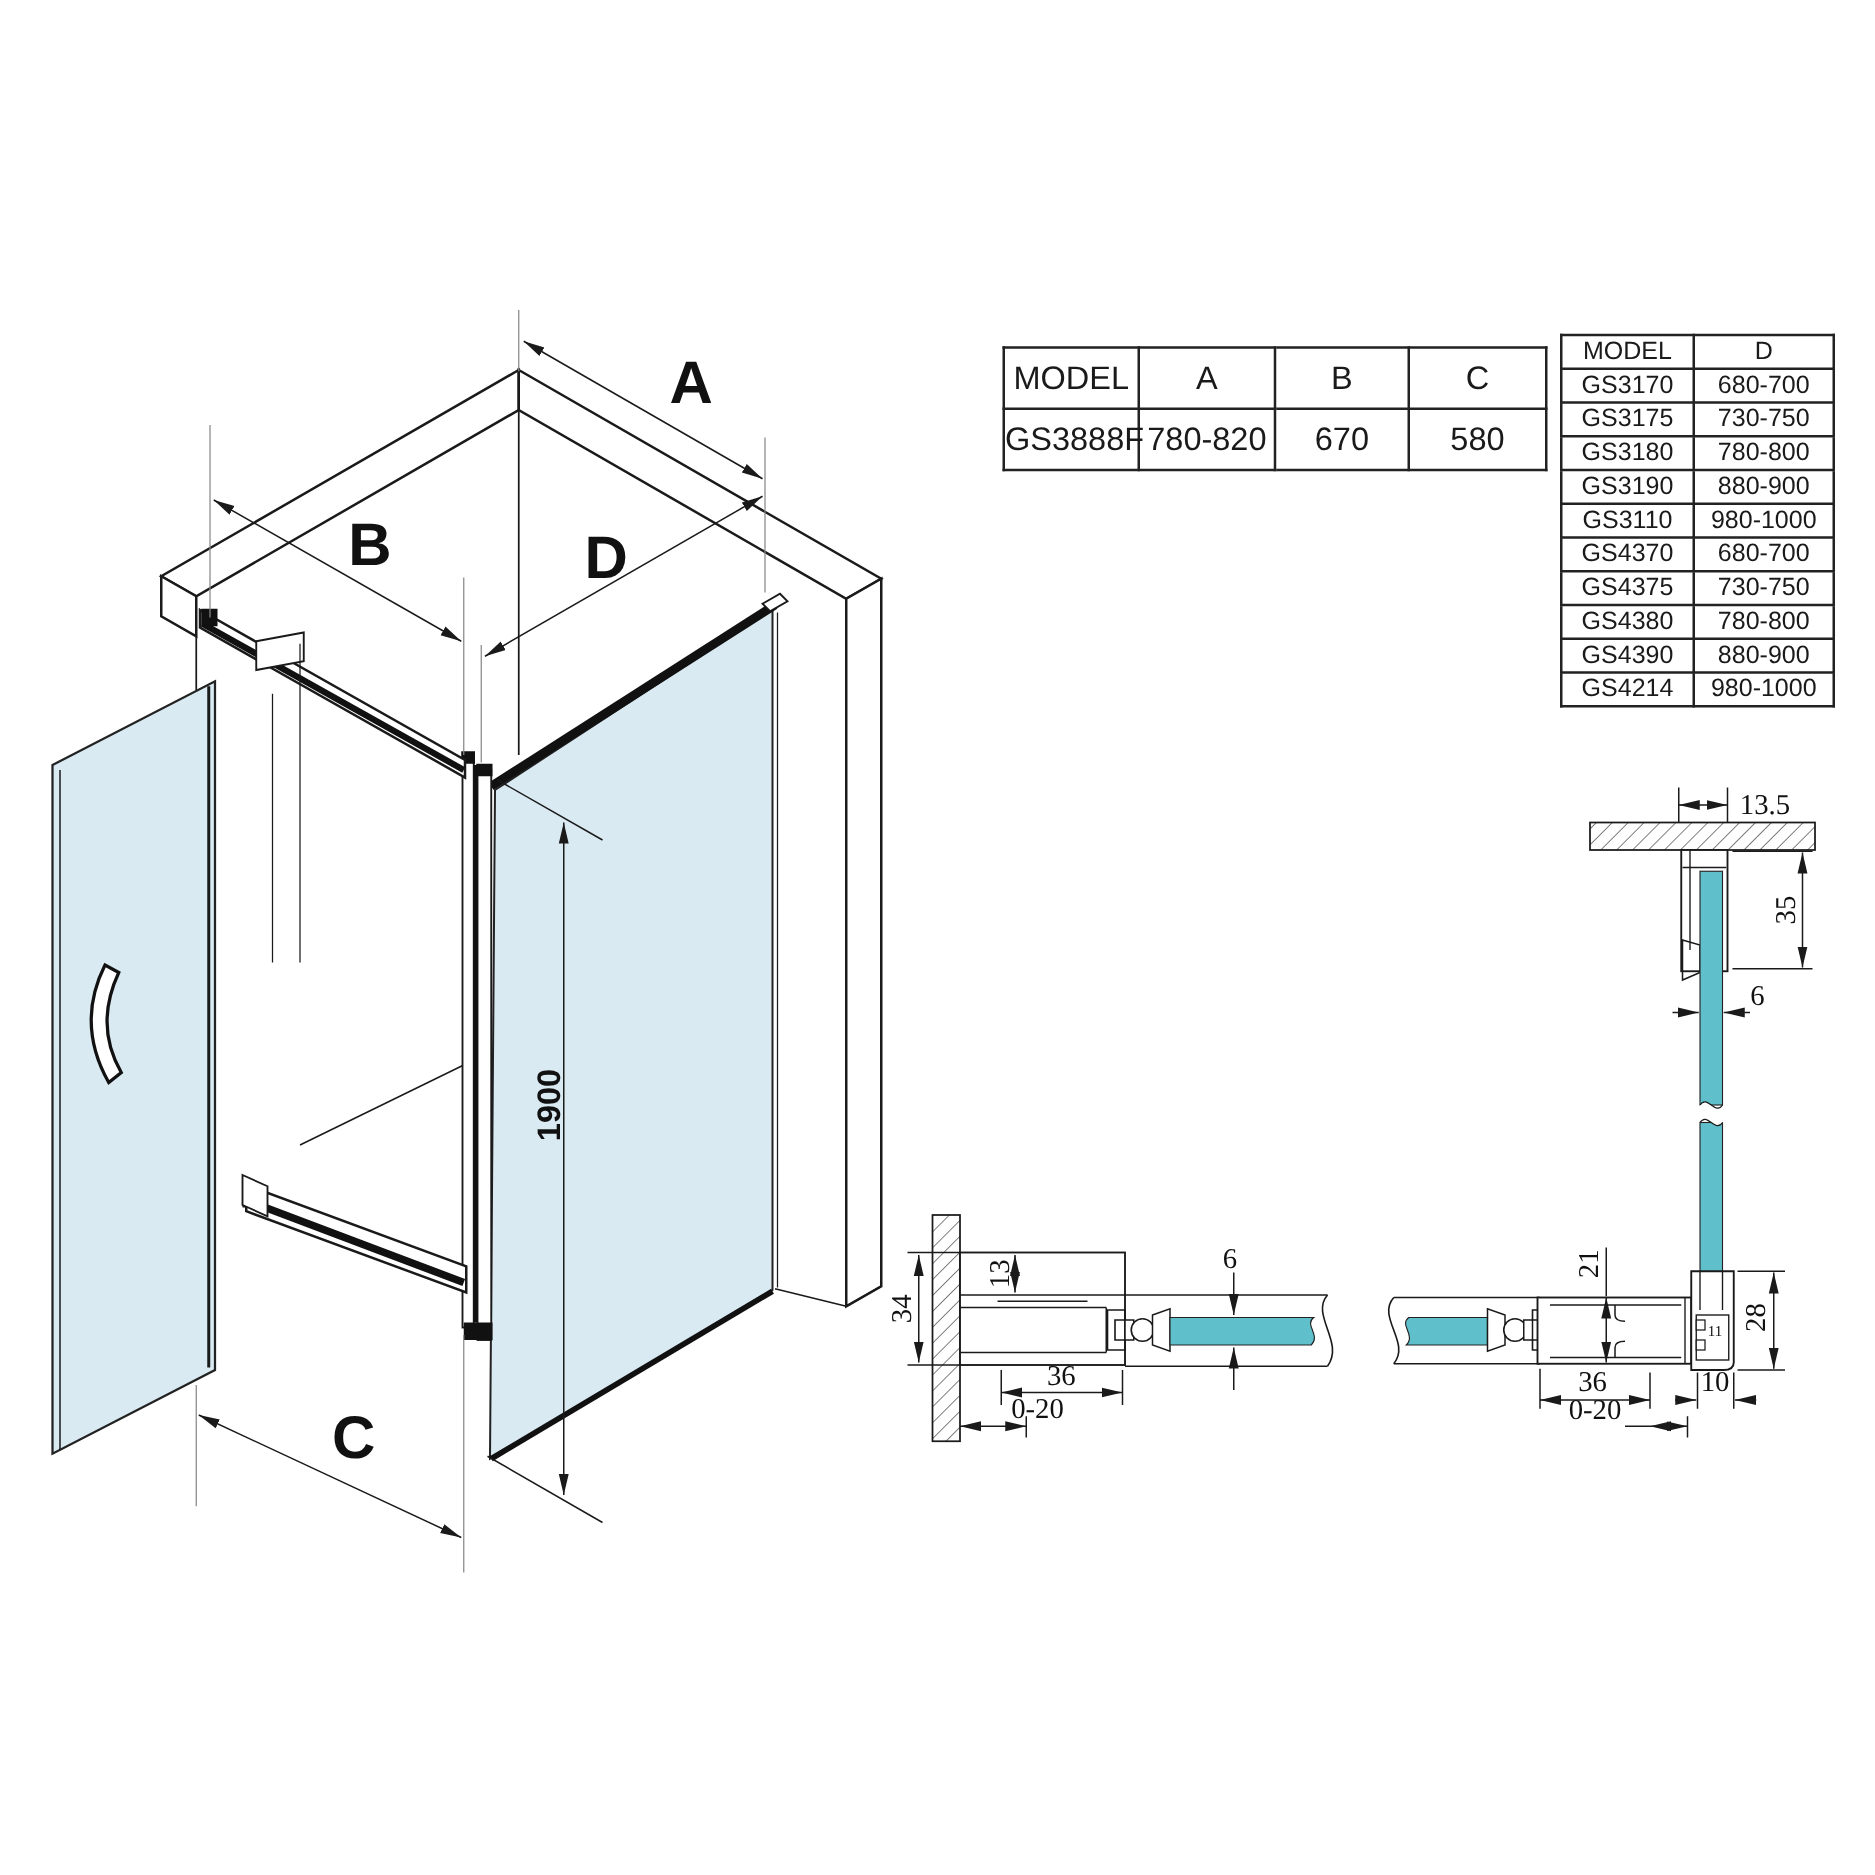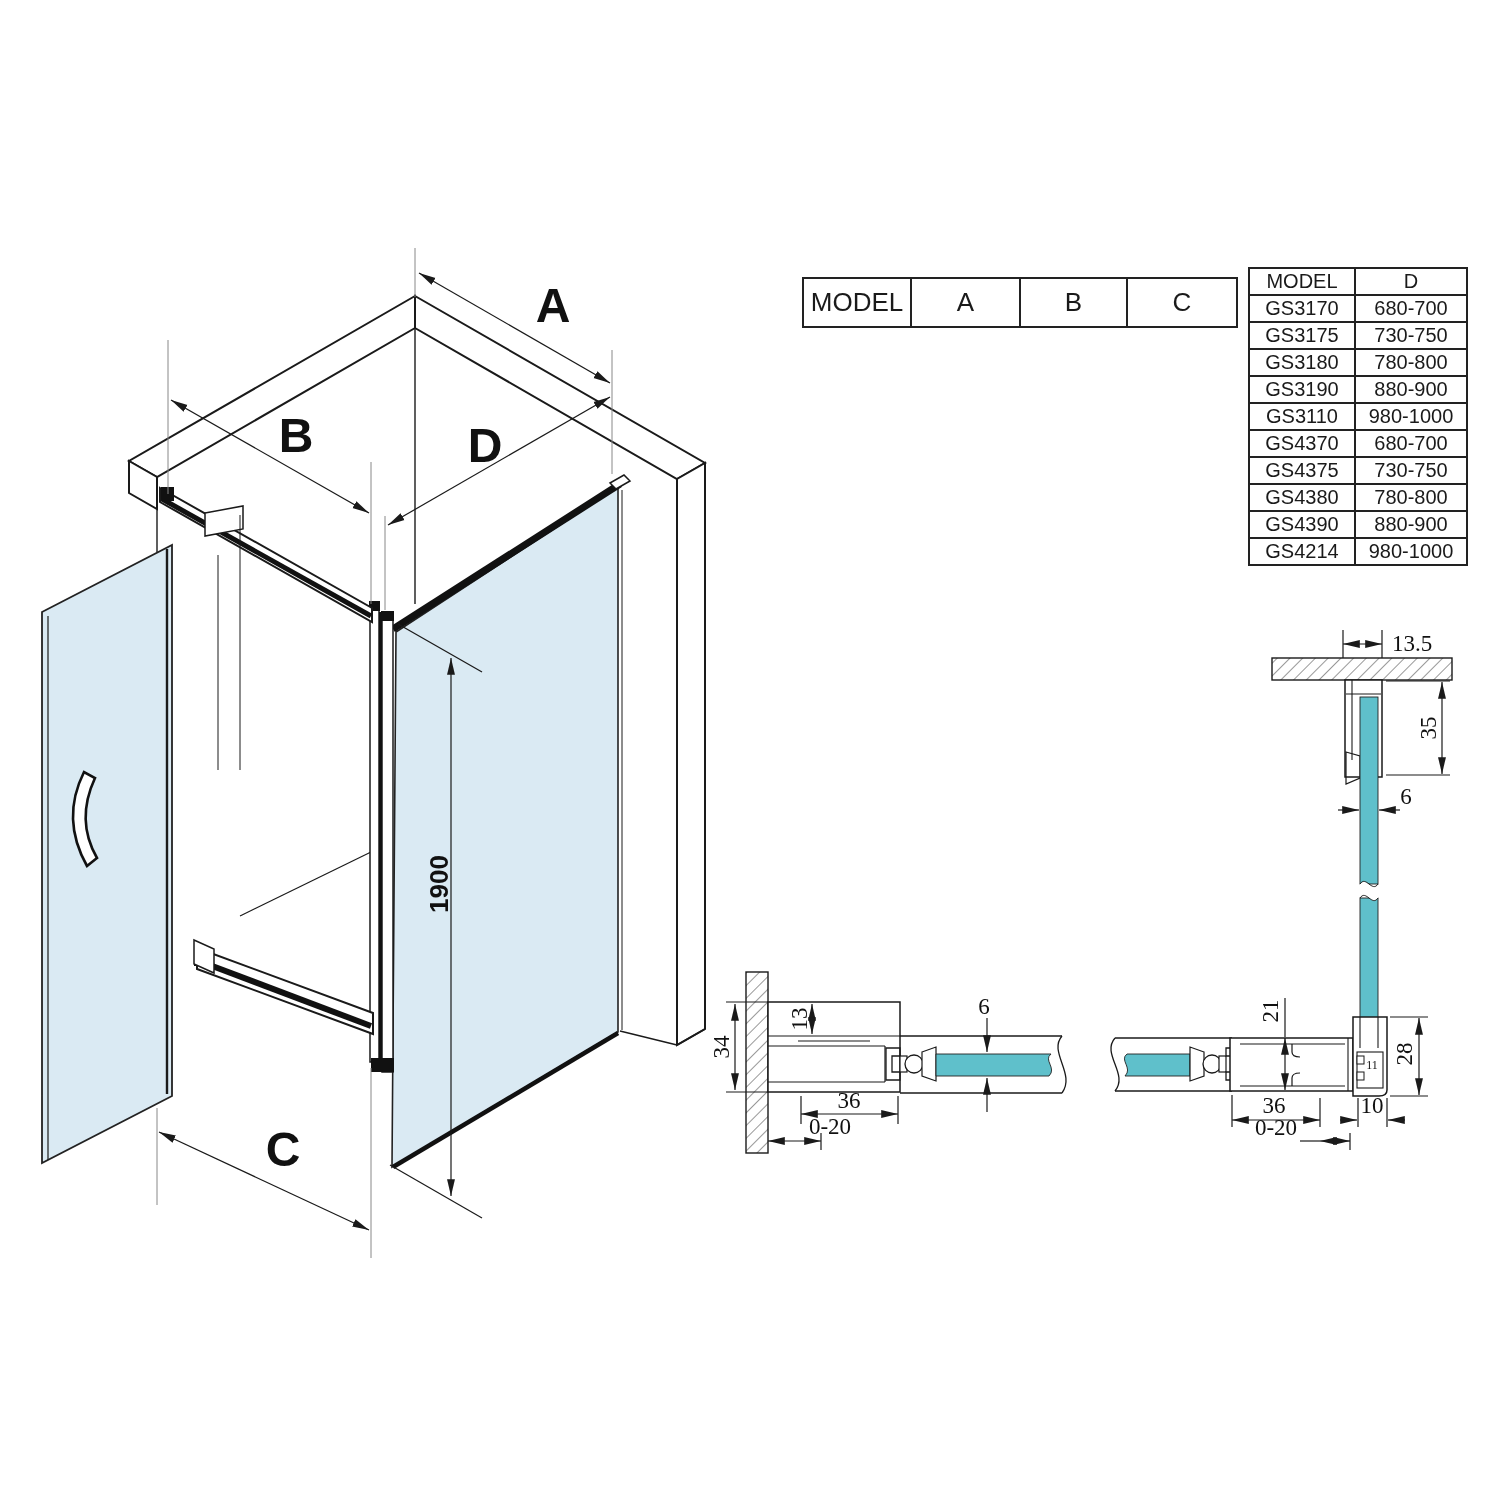--- a/index.html
+++ b/index.html
@@ -234,20 +234,26 @@
 </svg>
 
 <table id="table-abc" class="spec-table">
   <tbody>
         <tr>
     <th style="width:106px">MODEL</th>
     <th style="width:107px">A</th>
     <th style="width:105px">B</th>
     <th style="width:108px">C</th>
   </tr>
+  <tr>
+    <td>GS3888F</td>
+    <td>780-820</td>
+    <td>670</td>
+    <td>580</td>
+  </tr>
 </tbody>
     </table>
 
 <table id="table-d" class="spec-table">
   <tbody>
         <tr>
     <th style="width:104px">MODEL</th>
     <th style="width:110px">D</th>
   </tr>
   <tr>

